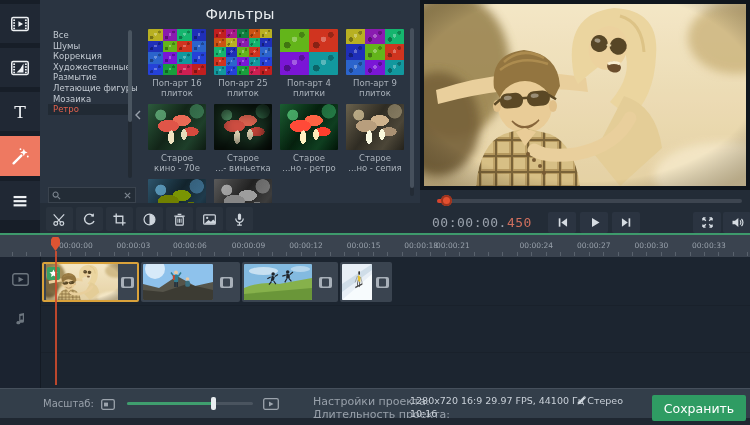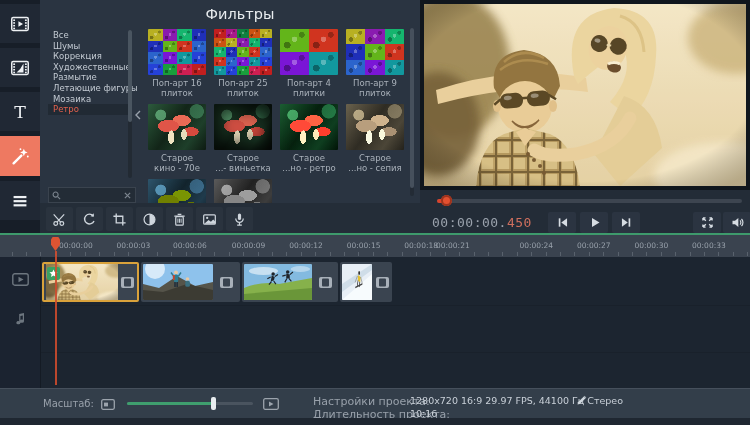--- a/index.html
+++ b/index.html
@@ -615,14 +615,15 @@
     <div class="f-label" style="left:313px;top:6px">Настройки проекта:</div>
     <div class="f-value" style="left:410px;top:6px">1280x720 16:9 29.97 FPS, 44100 Гц Стерео</div>
     <svg style="position:absolute;left:576px;top:6px" width="11" height="11" viewBox="0 0 11 11">
       <path d="M1.5 9.5 L2 7.2 L7.8 1.4 L9.6 3.2 L3.8 9 Z" fill="#cfd6dd"></path>
       <path d="M8.5 0.7 L10.3 2.5 L9.6 3.2 L7.8 1.4 Z" fill="#aab2bb"></path>
     </svg>
     <div class="f-label" style="left:313px;top:19px">Длительность проекта:</div>
     <div class="f-value" style="left:410px;top:19px">10:16</div>
   </div>
   <div class="bottom-strip"></div>
+  <button class="save-btn">Сохранить</button>
 
 </div>
 
 </body></html>

